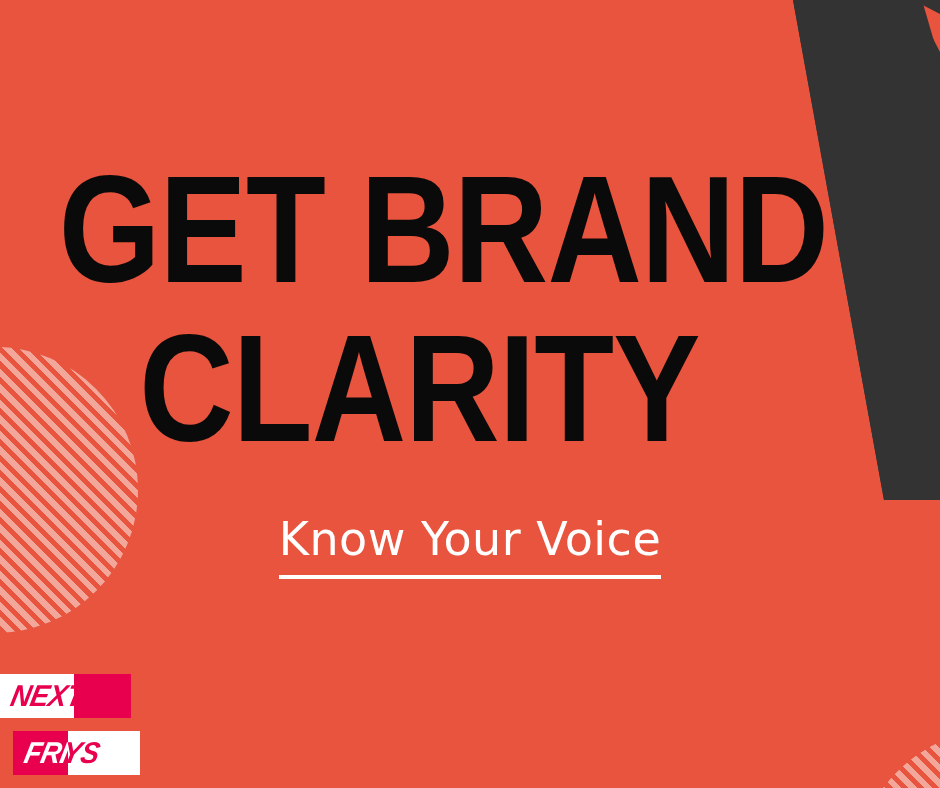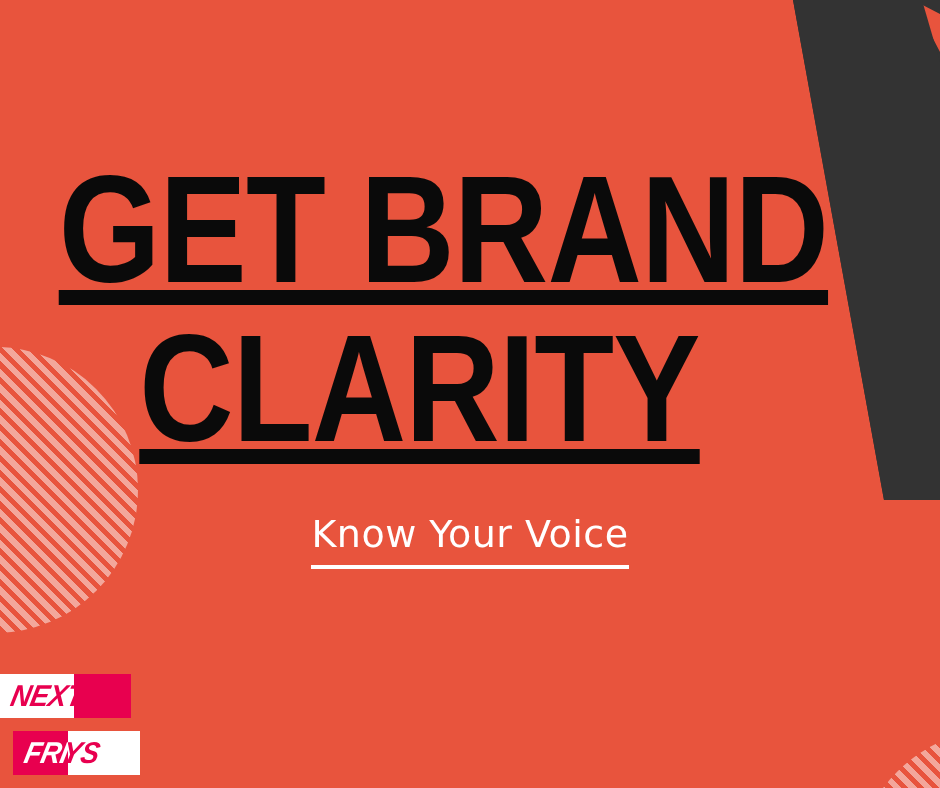--- a/index.html
+++ b/index.html
@@ -62,21 +62,20 @@
 
   .headline {
     position: absolute;
     left: 0;
     top: 155px;
     width: 839px;
     text-align: center;
     color: #0a0a0a;
     line-height: 0.98;
     letter-spacing: -1px;
-    text-decoration: underline;
   }
   .headline-line {
     display: block;
     font-family: "Liberation Sans Narrow", "Liberation Sans", sans-serif;
     font-weight: bold;
     font-size: 152px;
     font-stretch: condensed;
     transform: scaleX(0.86);
     transform-origin: center center;
     white-space: nowrap;
@@ -90,21 +89,21 @@
     left: 0;
     top: 512px;
     width: 940px;
     text-align: center;
   }
   .subtitle {
     display: inline-block;
     color: #ffffff;
     font-family: "DejaVu Sans", sans-serif;
     font-weight: normal;
-    font-size: 38px;
+    font-size: 46px;
     letter-spacing: 0.5px;
     padding-bottom: 9px;
     border-bottom: 4px solid #ffffff;
     white-space: nowrap;
   }
 
   
   .logo {
     position: absolute;
     left: 0px;

